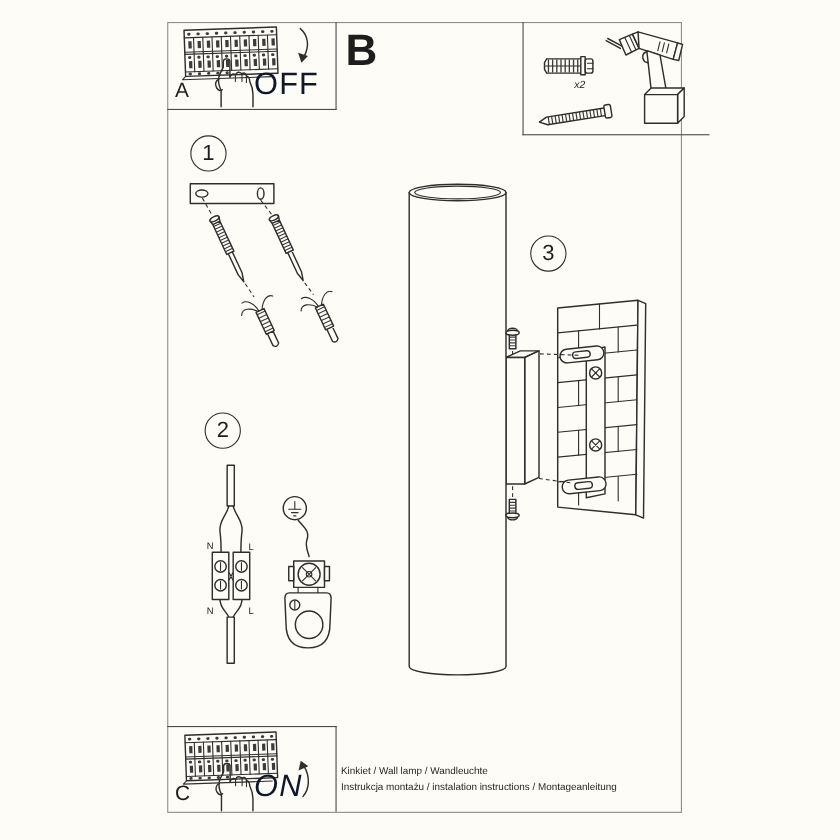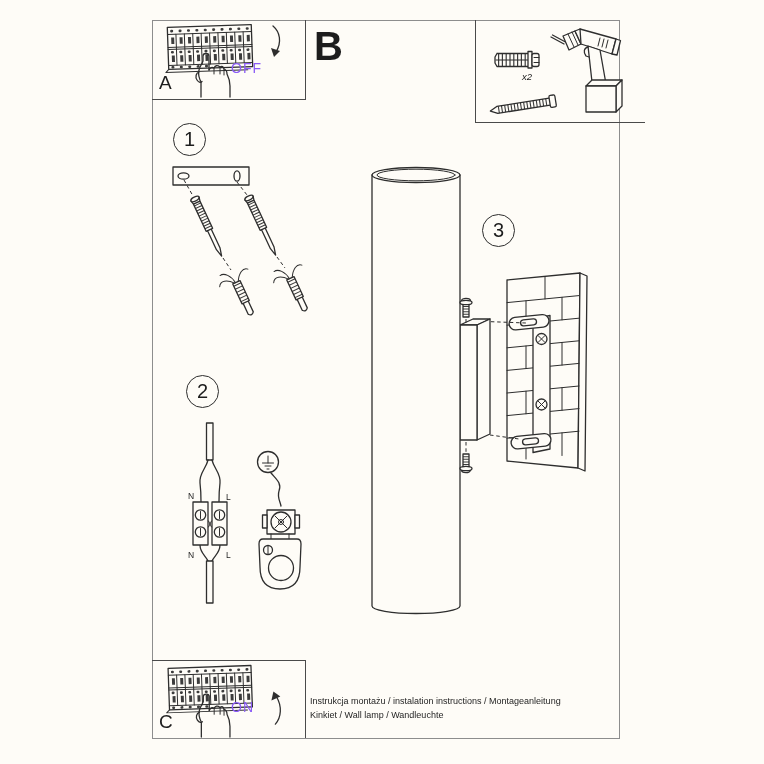--- a/index.html
+++ b/index.html
@@ -4,21 +4,21 @@
 <style>
   html,body{margin:0;padding:0;}
   body{width:764px;height:764px;position:relative;background:#fefcf7;
        font-family:"Liberation Sans","DejaVu Sans",sans-serif;color:#2e2e2e;overflow:hidden;}
   .abs{position:absolute;}
   .frame{left:152px;top:20px;width:466px;height:717px;border:1.2px solid #8d8d8d;}
   .boxA{left:152px;top:20px;width:153px;height:79px;border-right:1.2px solid #4a4a4a;border-bottom:1.2px solid #4a4a4a;}
   .boxTools{left:475px;top:20px;width:169px;height:102px;border-left:1.2px solid #4a4a4a;border-bottom:1.2px solid #4a4a4a;}
   .boxC{left:152px;top:660px;width:153px;height:77px;border-top:1.2px solid #4a4a4a;border-right:1.2px solid #4a4a4a;}
   .corner-label{font-size:19px;color:#1d1d1d;}
-  .switch-label{font-size:14px;letter-spacing:1px;color:#8b5cf6;}
+  .switch-label{font-size:28px;letter-spacing:1px;color:#0f172a;}
   .bigB{left:314px;top:24px;font-size:40px;font-weight:700;color:#1d1d1d;}
   .stepnum{width:31px;height:31px;border:1.7px solid #2e2e2e;border-radius:50%;
            display:flex;align-items:center;justify-content:center;font-size:20px;color:#1d1d1d;background:transparent;}
   .footer{left:310px;top:694px;width:305px;font-size:9px;line-height:14px;color:#252525;}
   .footer p{margin:0;}
   svg{position:absolute;overflow:visible;}
   .s{stroke:#2e2e2e;stroke-width:1.3;fill:none;stroke-linecap:round;stroke-linejoin:round;}
   .st{stroke:#2e2e2e;stroke-width:1;fill:none;stroke-linecap:round;stroke-linejoin:round;}
   .sf{stroke:#2e2e2e;stroke-width:1.3;fill:#fefcf7;stroke-linejoin:round;}
   .dash{stroke:#2e2e2e;stroke-width:1;fill:none;stroke-dasharray:3.5 2.8;}
@@ -226,19 +226,19 @@
 
 <div class="abs boxC">
   <svg width="151" height="76" viewBox="0 0 151 77">
     <use href="#bh"></use>
     <g>
       <path class="s" d="M124,64 C130,57 131,46 125,36"></path>
       <polygon fill="#2e2e2e" points="122,31 120,40 129,36"></polygon>
     </g>
   </svg>
   <span class="abs corner-label" style="left:7px;top:50px;">C</span>
-  <span class="abs switch-label" style="left:79px;top:38px;">ON</span>
+  <span class="abs switch-label" style="left:79px;top:38px;font-style:italic;">ON</span>
 </div>
 
 <div class="abs footer">
+  <p>Kinkiet / Wall lamp / Wandleuchte</p>
   <p>Instrukcja montażu / instalation instructions / Montageanleitung</p>
-  <p>Kinkiet / Wall lamp / Wandleuchte</p>
 </div>
 
 </body></html>

